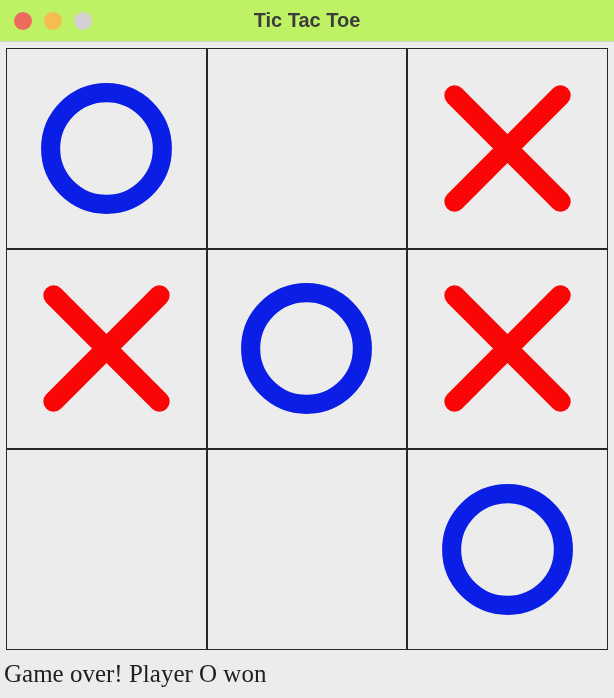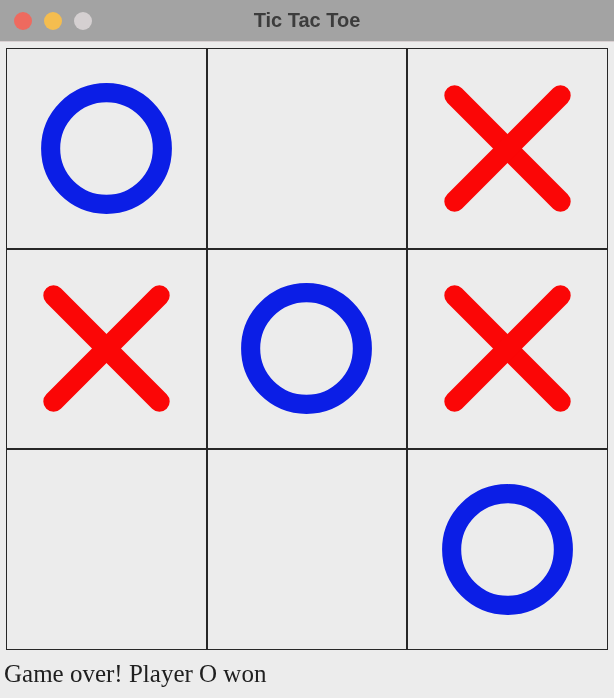--- a/index.html
+++ b/index.html
@@ -12,21 +12,21 @@
     }
     .window {
       width: 614px;
       height: 698px;
       background: #ececec;
       display: flex;
       flex-direction: column;
     }
     .titlebar {
       height: 42px;
-      background: #a3a3a3;
+      background: #bef264;
       display: flex;
       align-items: center;
       position: relative;
       border-bottom: 1px solid #d9d0d2;
       flex: 0 0 auto;
     }
     .traffic-lights {
       position: absolute;
       left: 14px;
       top: 50%;

